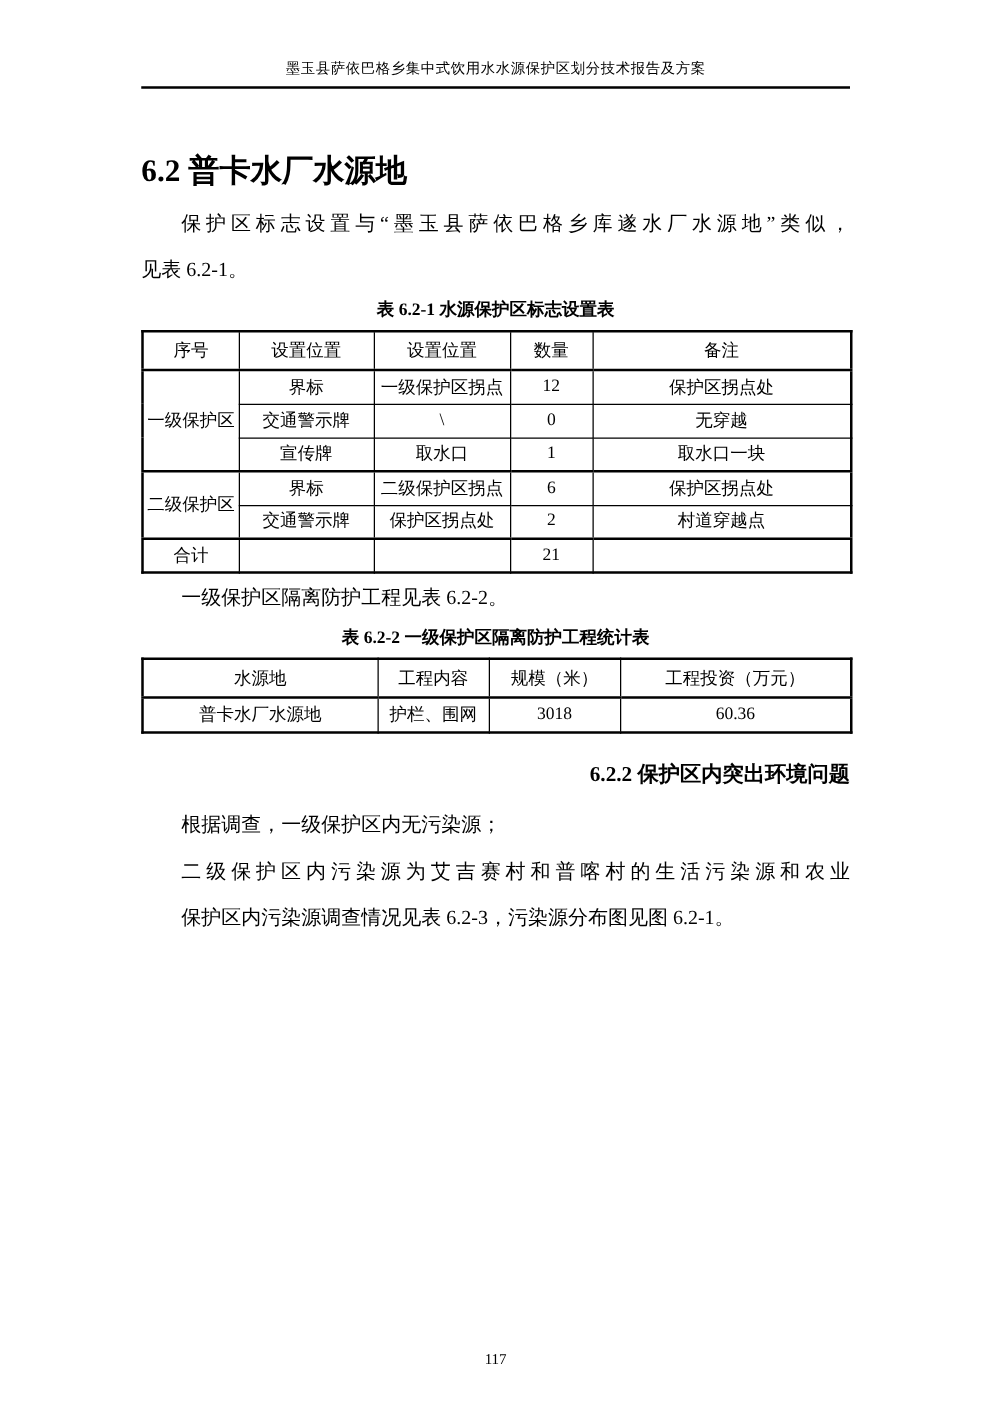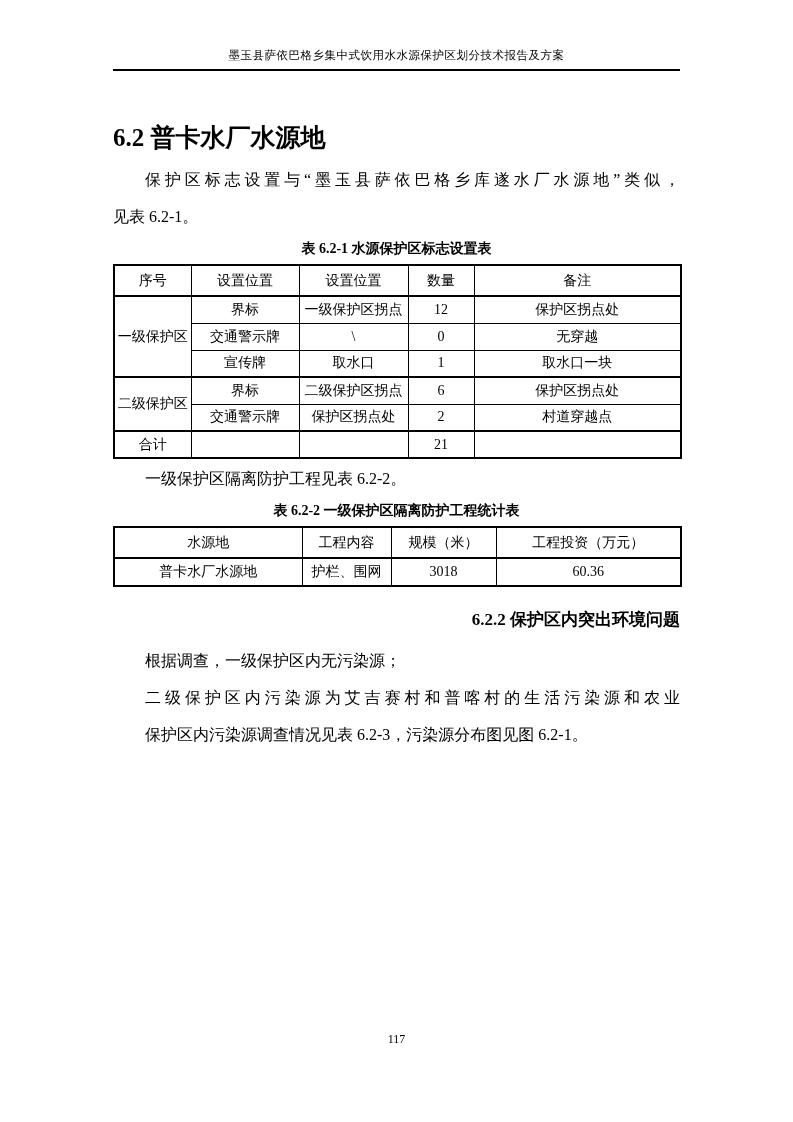--- a/index.html
+++ b/index.html
@@ -70,21 +70,21 @@
   thead th { height: 31px; border-bottom: 2px solid #000; }
   tbody td { height: 27px; }
   .t2 tbody td { height: 28px; }
   .bb-thick { border-bottom: 2px solid #000; }
   .after-table { margin-top: 1px; }
   h2.sub-title.h622 { margin-top: 22px; text-align: right; }
   p.p622 { margin-top: 11px; }
   .page-footer {
     position: absolute;
     left: 0; right: 0;
-    top: 1032px;
+    top: 1080px;
     text-align: center;
     font-size: 12px;
     line-height: 15px;
   }
 </style>
 </head>
 <body>
 
 <div class="page">
 

